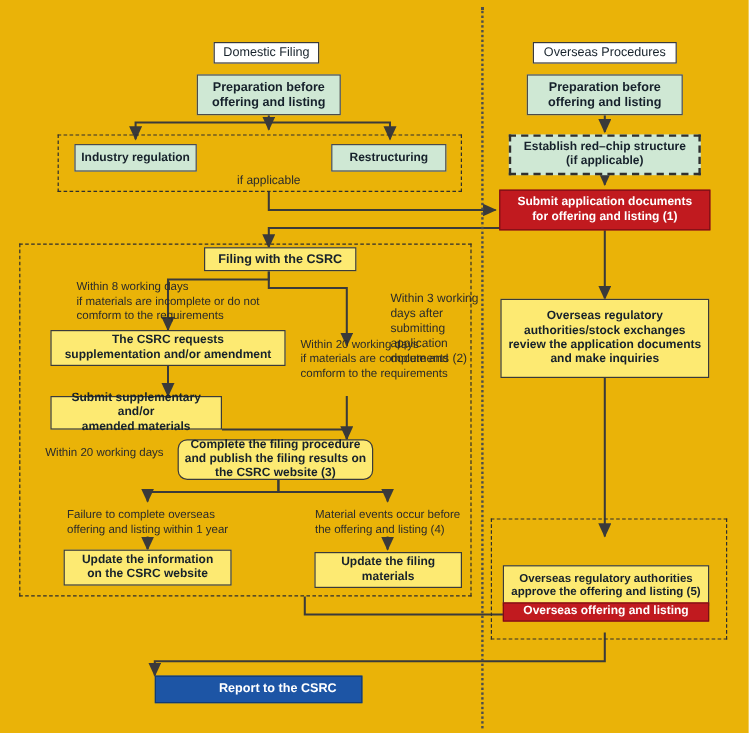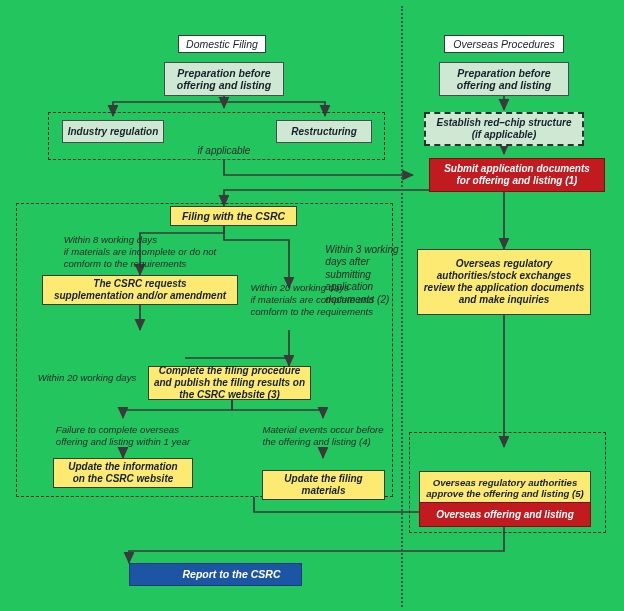--- a/index.html
+++ b/index.html
@@ -1,22 +1,21 @@
 <!DOCTYPE html>
 <html><head>
 <meta charset="utf-8">
 <style>
   html,body{margin:0;padding:0;background:#ffffff;}
   #canvas{
     position:relative;
     width:624px;height:611px;
-    background:#22c55e;
+    background:#eab308;
     font-family:"Liberation Sans", sans-serif;
     overflow:hidden;
-    font-style:italic;
   }
   #wires{position:absolute;left:0;top:0;width:624px;height:611px;pointer-events:none;}
   .node{
     position:absolute;
     box-sizing:border-box;
     display:flex;align-items:center;justify-content:center;
     text-align:center;
     line-height:1.18;
     font-weight:bold;
     color:#16212b;
@@ -140,55 +139,57 @@
 comform to the requirements</div>
 
   <div class="node yellow" style="left:42px;top:275px;width:196px;height:30px;font-size:10px;white-space:pre-line;">The CSRC requests
 supplementation and/or amendment</div>
 
   <div class="lbl" style="left:228px;top:280px;width:168px;height:40px;font-size:9.6px;white-space:pre-line;">Within 20 working days
 if materials are complete and
 comform to the requirements</div>
 
 
+  <div class="node yellow" style="left:42px;top:330px;width:143px;height:28px;font-size:10px;white-space:pre-line;">Submit supplementary and/or
+amended materials</div>
 
   <div class="lbl" style="left:30px;top:371px;width:114px;height:14px;font-size:9.6px;">Within 20 working days</div>
 
-  <div class="node yellow" style="left:148px;top:366px;width:163px;height:34px;font-size:10px;white-space:pre-line;">Complete the filing procedure
+  <div class="node yellow" style="left:148px;top:366px;width:163px;height:34px;font-size:10px;white-space:pre-line;border-radius:8px;">Complete the filing procedure
 and publish the filing results on
 the CSRC website (3)</div>
 
   <div class="lbl" style="left:28px;top:422px;width:190px;height:28px;font-size:9.6px;white-space:pre-line;">Failure to complete overseas
 offering and listing  within 1 year</div>
 
   <div class="lbl" style="left:234px;top:422px;width:178px;height:28px;font-size:9.6px;white-space:pre-line;">Material events occur before
 the offering and listing (4)</div>
 
   <div class="node yellow" style="left:53px;top:458px;width:140px;height:30px;font-size:10px;white-space:pre-line;">Update the information
 on the CSRC website</div>
 
-  <div class="node yellow" style="left:262px;top:470px;width:123px;height:30px;font-size:10px;white-space:pre-line;">Update the filing
+  <div class="node yellow" style="left:262px;top:460px;width:123px;height:30px;font-size:10px;white-space:pre-line;">Update the filing
 materials</div>
 
   <div class="node blue" style="left:129px;top:563px;width:173px;height:23px;font-size:10.5px;">Report to the CSRC</div>
 
   <div class="node plain" style="left:444px;top:35px;width:120px;height:18px;font-size:10.5px;text-align:center;">Overseas Procedures</div>
 
   <div class="node green" style="left:439px;top:62px;width:130px;height:34px;font-size:10.5px;white-space:pre-line;">Preparation before
 offering and listing</div>
 
   <div class="node green-dash" style="left:424px;top:112px;width:160px;height:34px;font-size:10px;white-space:pre-line;">Establish red–chip structure
 (if applicable)</div>
 
-  <div class="node red" style="left:416px;top:158px;width:176px;height:34px;font-size:10px;white-space:pre-line;margin-left:13px;">Submit application documents
+  <div class="node red" style="left:416px;top:158px;width:176px;height:34px;font-size:10px;white-space:pre-line;">Submit application documents
 for offering and listing (1)</div>
 
   <div class="node yellow" style="left:417px;top:249px;width:174px;height:66px;font-size:10px;white-space:pre-line;">Overseas regulatory
 authorities/stock exchanges
 review the application documents
 and make inquiries</div>
 
   <div class="node yellow" style="left:419px;top:447px;width:172px;height:34px;font-size:9.6px;white-space:pre-line;margin-top:24px;">Overseas regulatory authorities
 approve the offering and listing (5)</div>
 
-  <div class="node red" style="left:419px;top:502px;width:172px;height:25px;font-size:10px;">Overseas offering and listing</div>
+  <div class="node red" style="left:419px;top:502px;width:172px;height:16px;font-size:10px;">Overseas offering and listing</div>
 
 </div>
 
 </body></html>

